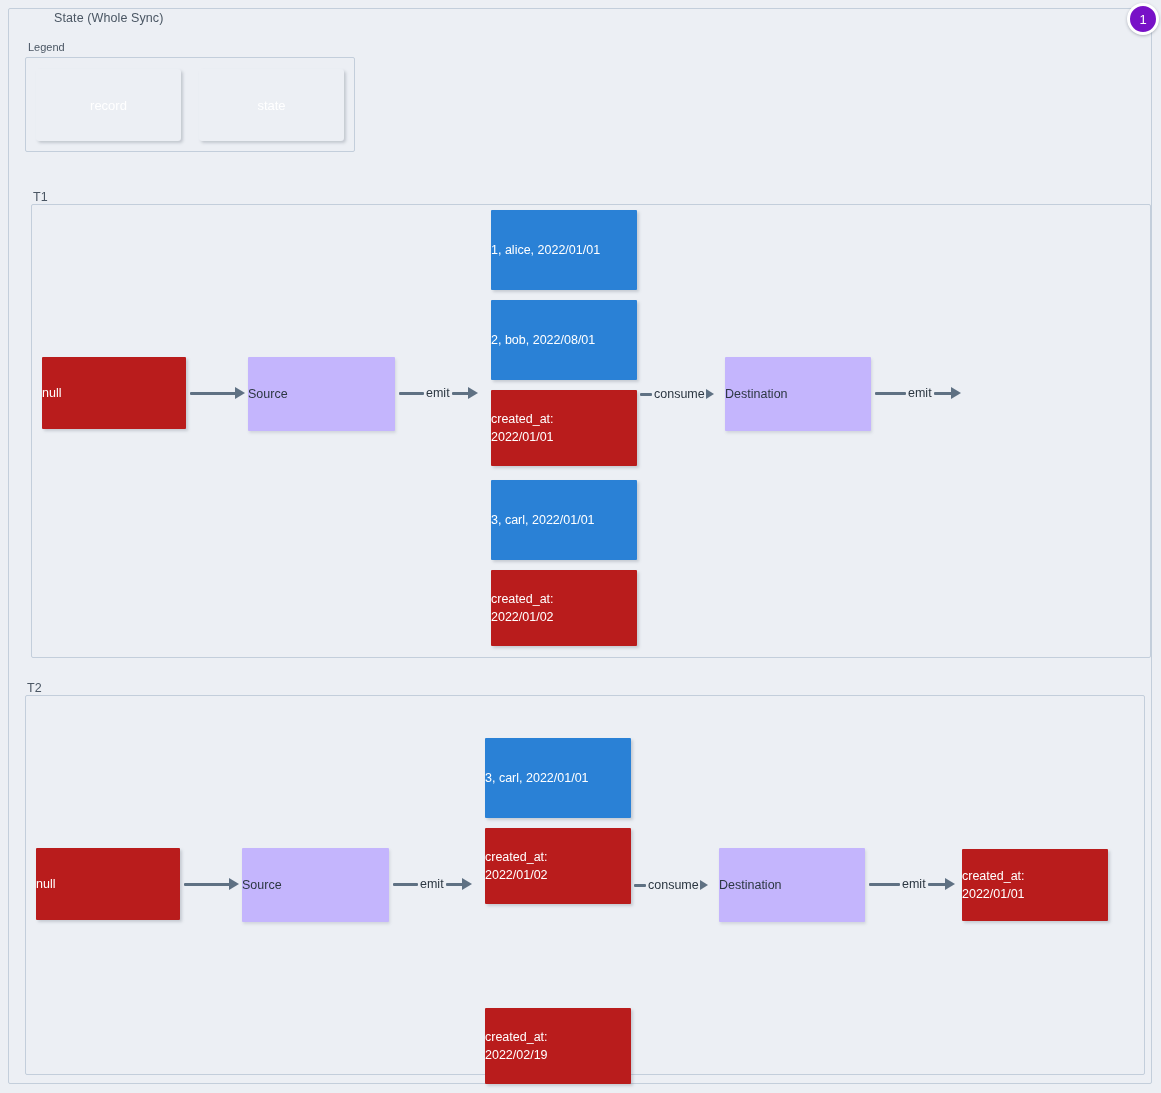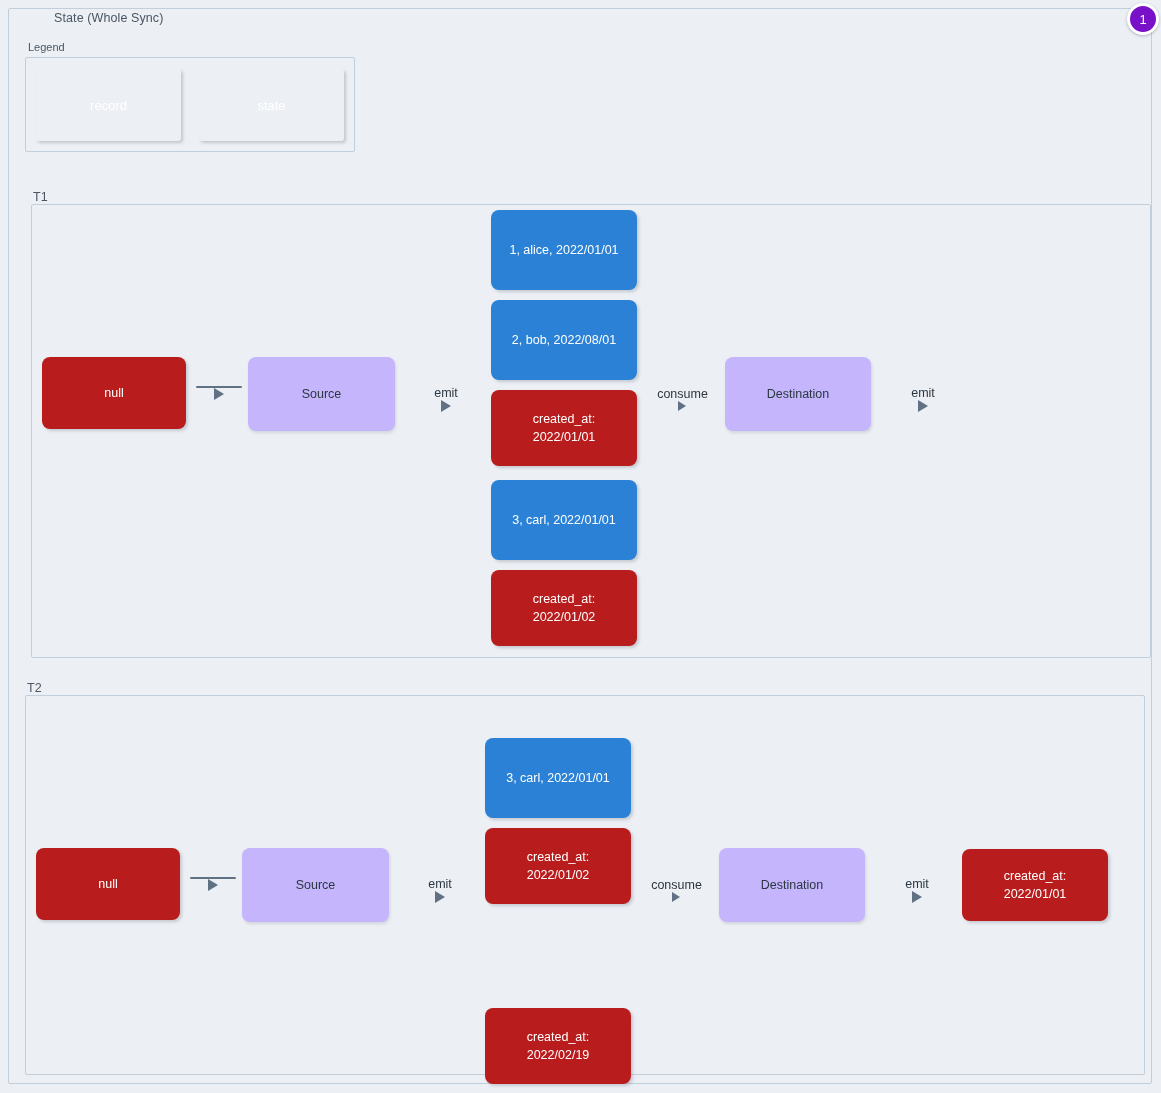--- a/index.html
+++ b/index.html
@@ -109,41 +109,40 @@
   }
   #group-t1 { left: 22px; top: 181px;  width: 1120px; height: 468px; }
   #group-t1 .group-box { width: 1120px; height: 454px; }
   #group-t2 { left: 16px; top: 672px;  width: 1120px; height: 394px; }
   #group-t2 .group-box { width: 1120px; height: 380px; }
 
   
   .node {
     position: absolute;
     box-sizing: border-box;
-    border-radius: 8px;
+    border-radius: 1px;
     display: flex;
     flex-direction: column;
-    align-items: center;
+    align-items: flex-start;
     justify-content: center;
     text-align: center;
     font-size: 12.5px;
     line-height: 18px;
     box-shadow: 2px 2px 3px rgba(90,100,115,.26);
   }
   .node.record { background: #2a81d6; color: #ffffff; }
   .node.state  { background: #b91c1c; color: #ffffff; }
   .node.plain  { background: #c4b5fd; color: #2c3742; box-shadow: 1px 2px 3px rgba(90,100,115,.18); }
 
   
   .edge {
     position: absolute;
     height: 14px;
     display: flex;
     align-items: center;
-    flex-direction: column;
   }
   .edge .line {
     height: 3px;
     background: #5f7183;
     border-radius: 1px;
   }
   .edge .arrowhead {
     width: 0; height: 0;
     border-top: 6px solid transparent;
     border-bottom: 6px solid transparent;

